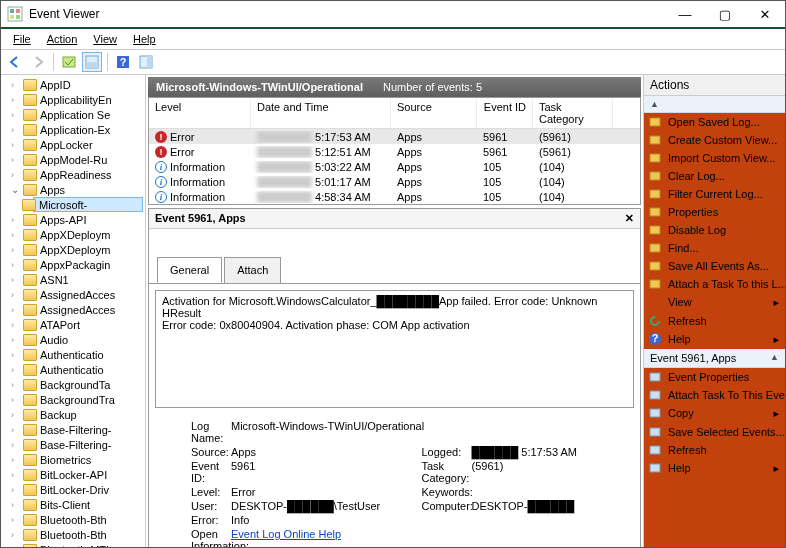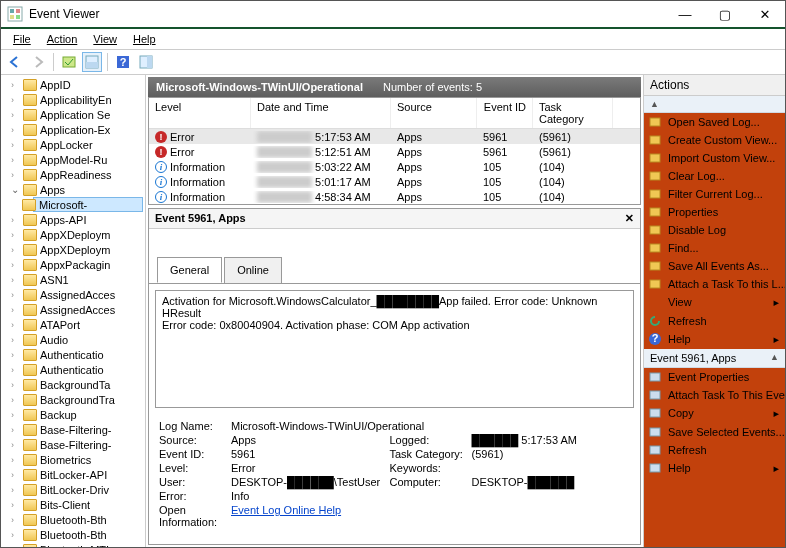--- a/index.html
+++ b/index.html
@@ -34,21 +34,21 @@
 .lvl-error { background: #c62828; }
 .lvl-info { background: #fff; border: 1px solid #1976d2; color: #1976d2; font-style: italic; font-family: serif; }
 .blur { background: #ccc; color: transparent; border-radius: 1px; filter: blur(2px); }
 .detail-pane { border: 1px solid #999; margin-top: 3px; flex: 1; display: flex; flex-direction: column; }
 .detail-head { display: flex; justify-content: space-between; padding: 3px 6px; background: #f5f5f5; border-bottom: 1px solid #ccc; font-weight: 600; }
 .tabs { display: flex; border-bottom: 1px solid #999; margin-top: 6px; padding-left: 8px; }
 .tab { padding: 6px 12px; border: 1px solid #999; border-bottom: none; margin-right: 2px; background: #f0f0f0; position: relative; top: 0; margin-top: 22px; }
 .tab.active { background: #fff; border-bottom: 1px solid #fff; }
 .msg-box { border: 1px solid #999; margin: 6px; padding: 4px 6px; height: 118px; }
 .props { padding: 6px 10px; display: grid; grid-template-columns: 72px 1fr 82px 1fr; row-gap: 2px; }
-.props .lab { font-weight: 400; }
+.props .lab { font-weight: 400; margin-left: 32px; }
 .link { color: #0645cc; text-decoration: underline; }
 .actions { width: 142px; border-left: 1px solid #ccc; background: #c2410c; }
 .actions .ahead { background: #f0f0f0; padding: 3px 6px; border-bottom: 1px solid #ccc; font-size: 12px; }
 .actions .asect { background: #eaf1f8; padding: 3px 6px; display: flex; justify-content: space-between; border-bottom: 1px solid #d0d9e3; }
 .actions .aitem { padding: 3px 6px 3px 24px; position: relative; display: flex; justify-content: space-between; white-space: nowrap; overflow: hidden; }
 .actions .aitem .ai-icon { position: absolute; left: 4px; top: 2px; width: 14px; height: 14px; }
 .chev { font-size: 9px; color: #555; }
 .c1 { width: 102px; } .c2 { width: 140px; } .c3 { width: 86px; } .c4 { width: 56px; text-align: right; } .c5 { width: 80px; }
 </style>
 </head>
@@ -202,21 +202,21 @@
         </div>
     </div>
 
     <div class="detail-pane">
       <div class="detail-head">
         <span>Event 5961, Apps</span>
         <span style="font-weight:bold">✕</span>
       </div>
       <div class="tabs">
         <div class="tab active">General</div>
-        <div class="tab">Online</div>
+        <div class="tab">Attach</div>
       </div>
       <div class="msg-box">
         <div>Activation for Microsoft.WindowsCalculator_████████App failed. Error code: Unknown HResult</div>
         <div>Error code: 0x80040904. Activation phase: COM App activation</div>
       </div>
       <div class="props">
         <div class="lab">Log Name:</div>
         <div style="grid-column:2/5">Microsoft-Windows-TWinUI/Operational</div>
         <div class="lab">Source:</div>
         <div>Apps</div>

